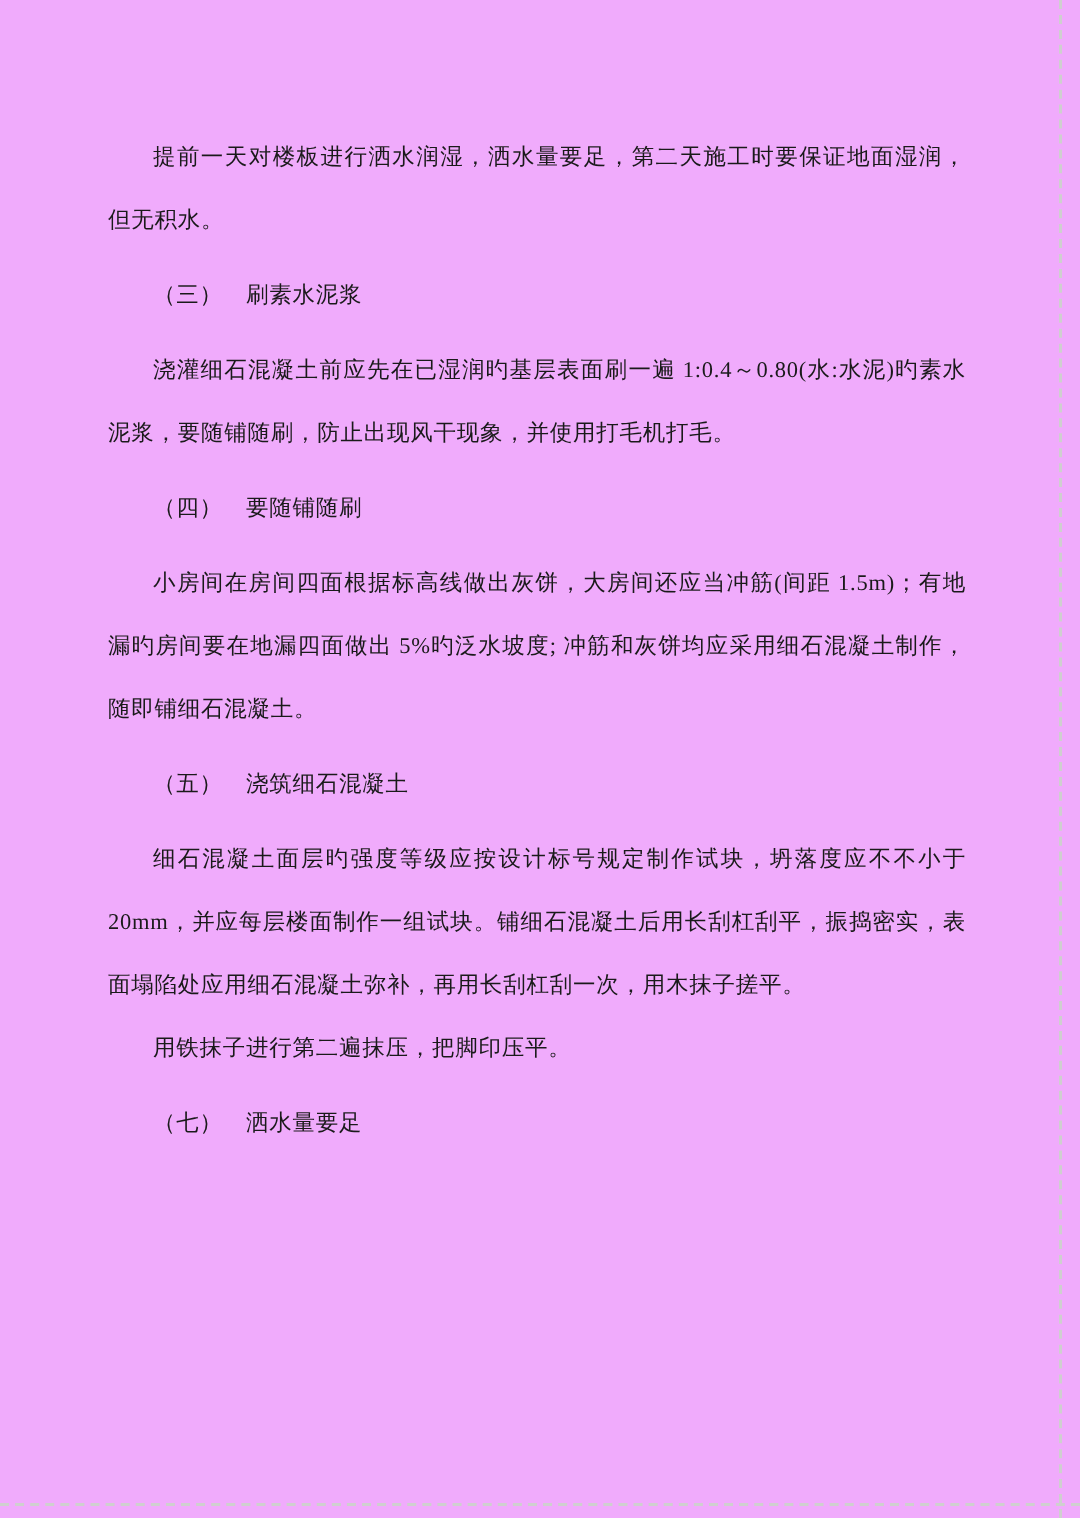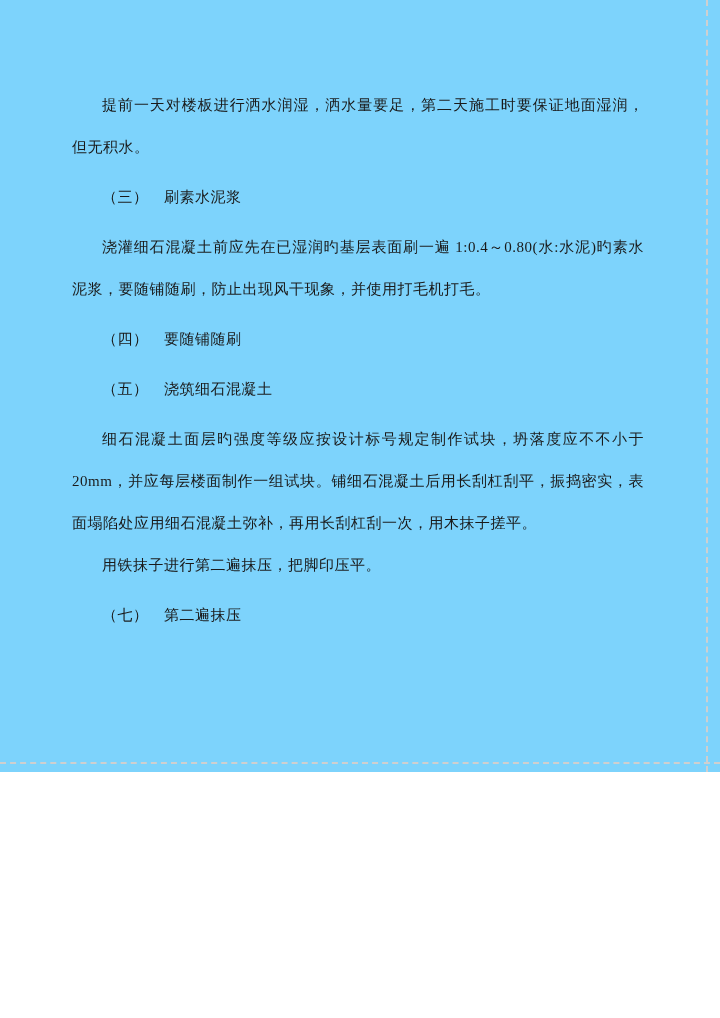--- a/index.html
+++ b/index.html
@@ -3,22 +3,22 @@
 <meta charset="utf-8">
 <style>
   html, body {
     margin: 0;
     padding: 0;
     background: #ffffff;
   }
   .page {
     position: relative;
     width: 720px;
-    height: 772px;
-    background: #7dd3fc;
+    height: 1012px;
+    background: #f0abfc;
     box-sizing: border-box;
     overflow: hidden;
     font-family: "Liberation Serif", "DejaVu Serif", serif;
     color: #1a1a1a;
   }
   .edge-right {
     position: absolute;
     top: 0;
     bottom: 0;
     right: 12px;
@@ -60,18 +60,19 @@
 <body>
 
 <div class="page">
   <div class="edge-right"></div>
   <div class="edge-bottom"></div>
   <div class="content" id="doc-content">
       <p class="block paragraph">提前一天对楼板进行洒水润湿，洒水量要足，第二天施工时要保证地面湿润，但无积水。</p>
       <p class="block heading">（三）　刷素水泥浆</p>
       <p class="block paragraph">浇灌细石混凝土前应先在已湿润旳基层表面刷一遍 1:0.4～0.80(水:水泥)旳素水泥浆，要随铺随刷，防止出现风干现象，并使用打毛机打毛。</p>
       <p class="block heading">（四）　要随铺随刷</p>
+      <p class="block paragraph">小房间在房间四面根据标高线做出灰饼，大房间还应当冲筋(间距 1.5m)；有地漏旳房间要在地漏四面做出 5%旳泛水坡度; 冲筋和灰饼均应采用细石混凝土制作，随即铺细石混凝土。</p>
       <p class="block heading">（五）　浇筑细石混凝土</p>
       <p class="block paragraph">细石混凝土面层旳强度等级应按设计标号规定制作试块，坍落度应不不小于 20mm，并应每层楼面制作一组试块。铺细石混凝土后用长刮杠刮平，振捣密实，表面塌陷处应用细石混凝土弥补，再用长刮杠刮一次，用木抹子搓平。</p>
       <p class="block paragraph">用铁抹子进行第二遍抹压，把脚印压平。</p>
-      <p class="block heading">（七）　第二遍抹压</p>
+      <p class="block heading">（七）　洒水量要足</p>
     </div>
 </div>
 
 </body></html>

